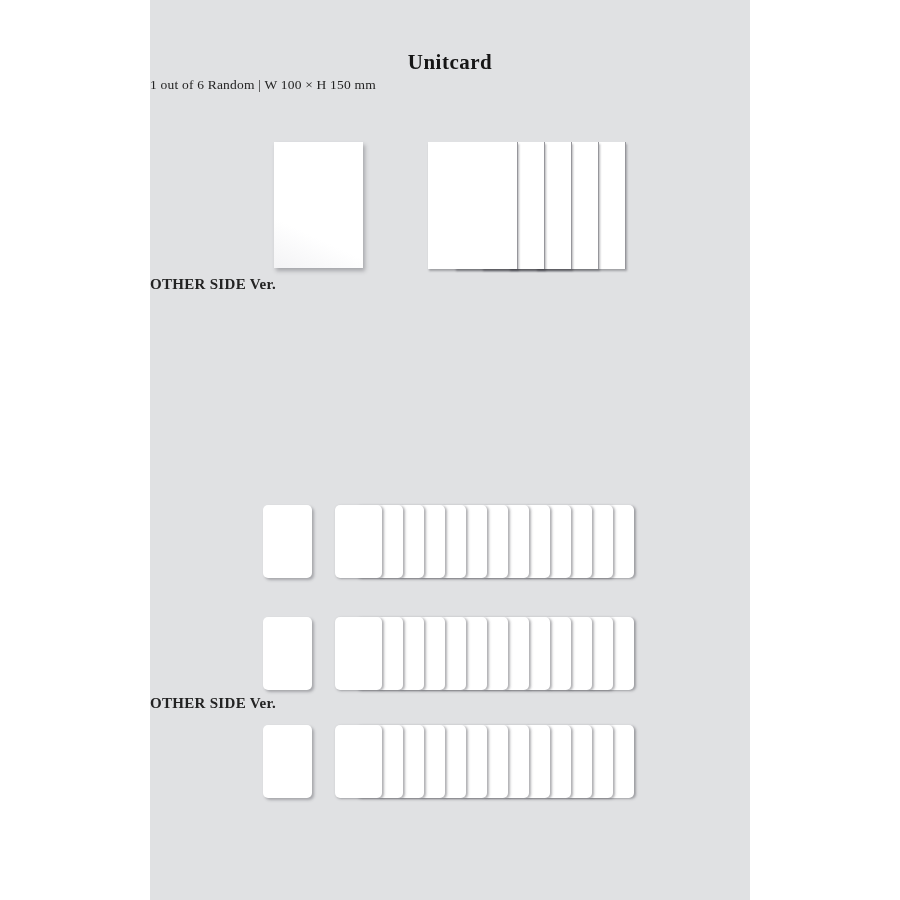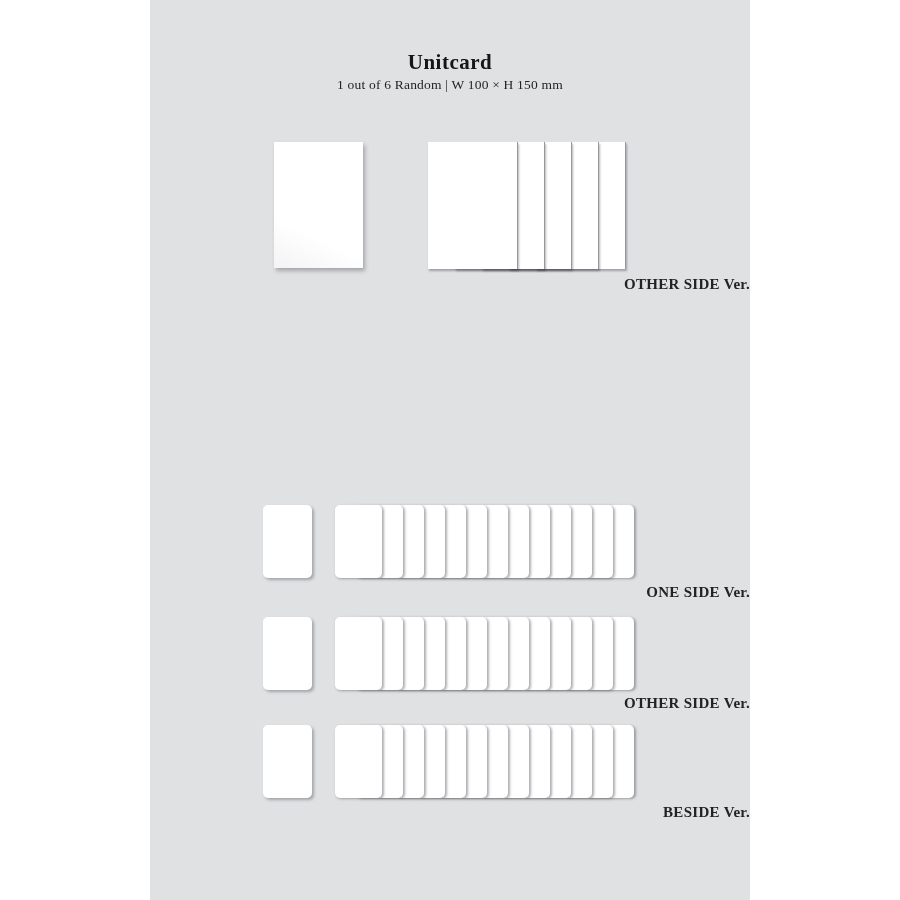--- a/index.html
+++ b/index.html
@@ -12,26 +12,26 @@
     position:absolute;left:150px;top:0;width:600px;height:900px;
     background:#e0e1e3;
   }
   
   .t1{
     position:absolute;left:150px;width:600px;margin:0;text-align:center;
     font-family:"Liberation Serif", serif;font-weight:700;font-size:21px;
     letter-spacing:.5px;color:#161616;line-height:24px;
   }
   .sub{
-    position:absolute;left:150px;width:600px;margin:0;text-align:center;
+    position:absolute;left:150px;width:600px;margin:0;
     font-family:"Liberation Serif", serif;font-weight:400;font-size:13.5px;
     color:#232323;line-height:16px;letter-spacing:.2px;
   }
   .ver{
-    position:absolute;left:150px;width:600px;margin:0;text-align:right;
+    position:absolute;left:150px;width:600px;margin:0;text-align:left;
     font-family:"Liberation Serif", serif;font-weight:700;font-size:15px;
     color:#232323;line-height:17px;letter-spacing:.3px;
   }
   .t-unit{top:50px}   .sub-unit{top:77px}   .ver-unit{top:276px}
   .t-photo{top:415px} .sub-photo{top:442px}
   .ver-r1{top:584px}  .ver-r2{top:695px}    .ver-r3{top:804px}
   
   .u-single{
     position:absolute;left:274px;top:142px;width:89px;height:126px;
     background:linear-gradient(205deg,#ffffff 70%,#f3f3f5 100%);
@@ -84,21 +84,20 @@
       <div class="pcard" style="left: 419px; top: 505px; z-index: 9;"></div>
       <div class="pcard" style="left: 440px; top: 505px; z-index: 8;"></div>
       <div class="pcard" style="left: 461px; top: 505px; z-index: 7;"></div>
       <div class="pcard" style="left: 482px; top: 505px; z-index: 6;"></div>
       <div class="pcard" style="left: 503px; top: 505px; z-index: 5;"></div>
       <div class="pcard" style="left: 524px; top: 505px; z-index: 4;"></div>
       <div class="pcard" style="left: 545px; top: 505px; z-index: 3;"></div>
       <div class="pcard" style="left: 566px; top: 505px; z-index: 2;"></div>
       <div class="pcard" style="left: 587px; top: 505px; z-index: 1;"></div>
     </div>
-  <p class="ver ver-r1">ONE SIDE Ver.</p>
 
   <div class="p-single p-single-2"></div>
   <div class="stack">
       <div class="pcard" style="left: 335px; top: 617px; z-index: 13;"></div>
       <div class="pcard" style="left: 356px; top: 617px; z-index: 12;"></div>
       <div class="pcard" style="left: 377px; top: 617px; z-index: 11;"></div>
       <div class="pcard" style="left: 398px; top: 617px; z-index: 10;"></div>
       <div class="pcard" style="left: 419px; top: 617px; z-index: 9;"></div>
       <div class="pcard" style="left: 440px; top: 617px; z-index: 8;"></div>
       <div class="pcard" style="left: 461px; top: 617px; z-index: 7;"></div>
@@ -120,14 +119,13 @@
       <div class="pcard" style="left: 419px; top: 725px; z-index: 9;"></div>
       <div class="pcard" style="left: 440px; top: 725px; z-index: 8;"></div>
       <div class="pcard" style="left: 461px; top: 725px; z-index: 7;"></div>
       <div class="pcard" style="left: 482px; top: 725px; z-index: 6;"></div>
       <div class="pcard" style="left: 503px; top: 725px; z-index: 5;"></div>
       <div class="pcard" style="left: 524px; top: 725px; z-index: 4;"></div>
       <div class="pcard" style="left: 545px; top: 725px; z-index: 3;"></div>
       <div class="pcard" style="left: 566px; top: 725px; z-index: 2;"></div>
       <div class="pcard" style="left: 587px; top: 725px; z-index: 1;"></div>
     </div>
-  <p class="ver ver-r3">BESIDE Ver.</p>
 </div>
 
 </body></html>

